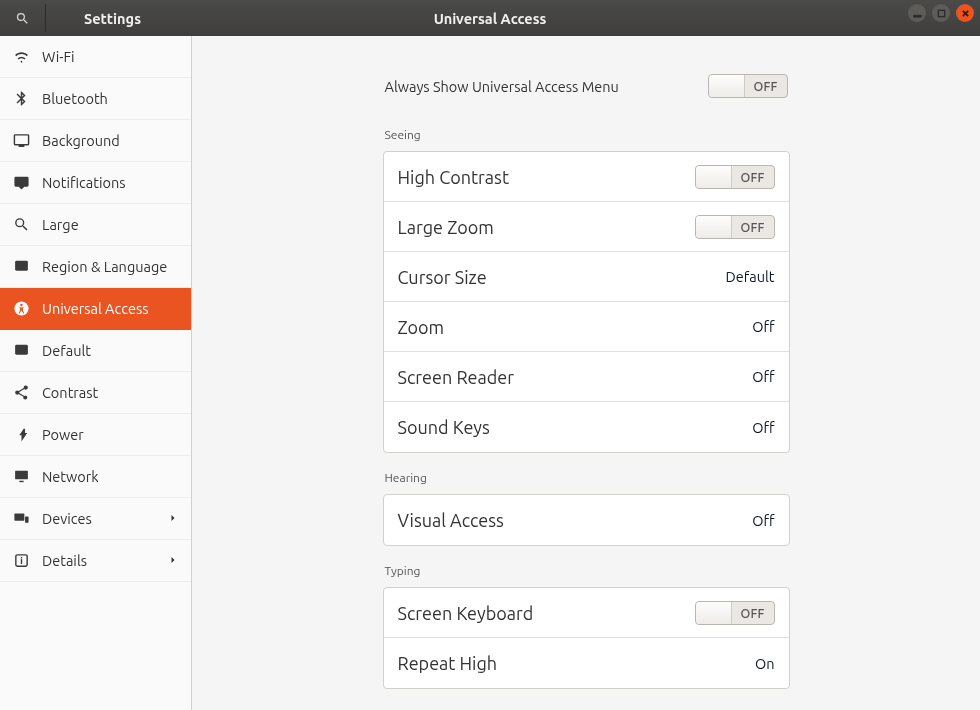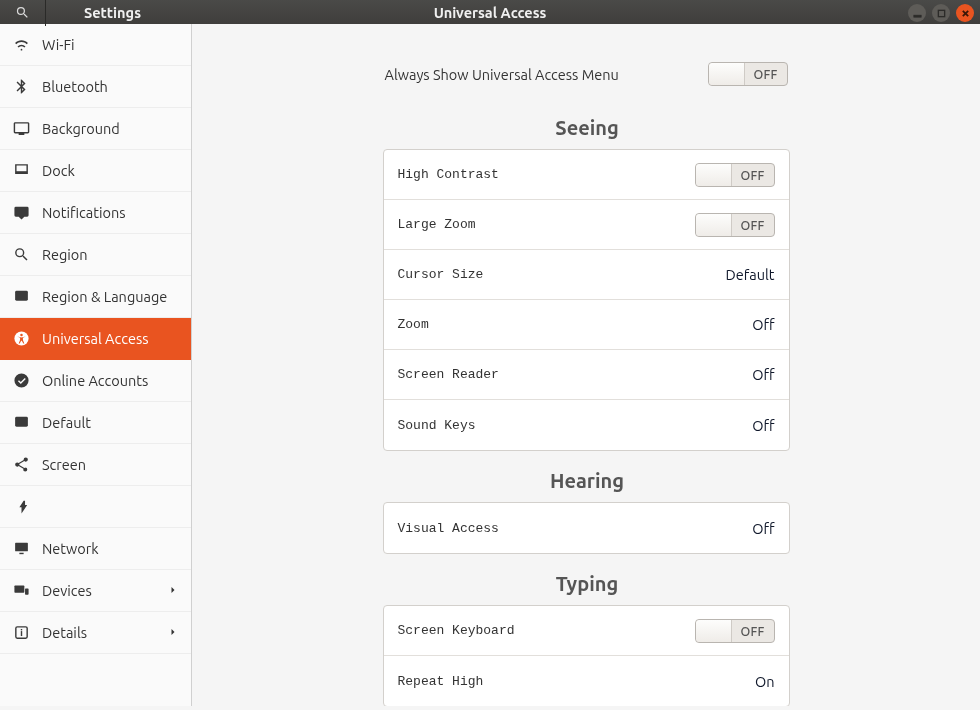--- a/index.html
+++ b/index.html
@@ -6,21 +6,21 @@
   body {
     font-family: "Ubuntu", "Segoe UI", sans-serif;
     font-size: 14px;
     color: #3c3c3c;
     width: 980px;
     height: 710px;
     overflow: hidden;
     background: #f5f5f5;
   }
   .titlebar {
-    height: 24px;
+    height: 36px;
     background: linear-gradient(#4a4a48, #3f3e3c);
     color: #eaeaea;
     display: flex;
     align-items: center;
     position: relative;
   }
   .titlebar .search-btn {
     width: 46px;
     height: 28px;
     display: flex;
@@ -108,41 +108,40 @@
   }
   .top-row {
     display: flex;
     justify-content: space-between;
     align-items: center;
     margin-bottom: 30px;
     padding: 0 2px;
   }
   .top-row .lbl { font-size: 14.5px; color: #333; }
   .section-title {
-    font-weight: 700;
-    font-size: 20px;
+    font-weight: 400;
+    font-size: 12px;
     color: #555;
     margin: 18px 0 10px 2px;
-    text-align: center;
   }
   .panel {
     background: #fff;
     border: 1px solid #d3d0cc;
     border-radius: 4px;
   }
   .row {
     display: flex;
     align-items: center;
     justify-content: space-between;
     padding: 0 14px;
     height: 50px;
     border-bottom: 1px solid #e2dfdb;
   }
   .row:last-child { border-bottom: none; }
-  .row .lbl { font-size: 13px; color: #333; font-family: Liberation Mono, monospace; }
+  .row .lbl { font-size: 18px; color: #333; }
   .row .val { font-size: 14.5px; color: #0f172a; }
   .toggle {
     width: 80px;
     height: 24px;
     border: 1px solid #b9b5b0;
     border-radius: 4px;
     background: #ebe8e4;
     display: flex;
     align-items: center;
     position: relative;
@@ -217,41 +216,32 @@
       <span class="icon">
           <svg viewBox="0 0 24 24">
             <path d="M21 3H3c-1.1 0-2 .9-2 2v12c0 1.1.9 2 2 2h5v2h8v-2h5c1.1 0 2-.9 2-2V5c0-1.1-.9-2-2-2zm0 14H3V5h18v12z"></path>
           </svg>
         </span>
       <span class="label">Background</span>
     </div>
     <div class="side-item">
       <span class="icon">
           <svg viewBox="0 0 24 24">
-            <path d="M4 4h16v12H4z" fill="none" stroke="#3a3a3a" stroke-width="2"></path>
-            <rect x="4" y="13" width="16" height="3"></rect>
-          </svg>
-        </span>
-      <span class="label">Dock</span>
-    </div>
-    <div class="side-item">
-      <span class="icon">
-          <svg viewBox="0 0 24 24">
             <path d="M20 4H4a2 2 0 00-2 2v10a2 2 0 002 2h4l4 4 4-4h4a2 2 0 002-2V6a2 2 0 00-2-2z"></path>
           </svg>
         </span>
       <span class="label">Notifications</span>
     </div>
     <div class="side-item">
       <span class="icon">
           <svg viewBox="0 0 24 24">
             <path d="M15.5 14h-.79l-.28-.27A6.471 6.471 0 0016 9.5 6.5 6.5 0 109.5 16c1.61 0 3.09-.59 4.23-1.57l.27.28v.79l5 4.99L20.49 19l-4.99-5zM9.5 14A4.5 4.5 0 1114 9.5 4.5 4.5 0 019.5 14z"></path>
           </svg>
         </span>
-      <span class="label">Region</span>
+      <span class="label">Large</span>
     </div>
     <div class="side-item">
       <span class="icon">
           <svg viewBox="0 0 24 24">
             <rect x="3" y="4" width="18" height="14" rx="2"></rect>
           </svg>
         </span>
       <span class="label">Region &amp; Language</span>
     </div>
     <div class="side-item active">
@@ -260,47 +250,40 @@
             <circle cx="12" cy="12" r="10" fill="#fff"></circle>
             <circle cx="12" cy="7" r="1.8" fill="#e95420"></circle>
             <path d="M6 9l6 1.5L18 9l-4 2v3l2 5h-1.5l-2-4h-1l-2 4H8l2-5v-3z" fill="#e95420"></path>
           </svg>
         </span>
       <span class="label">Universal Access</span>
     </div>
     <div class="side-item">
       <span class="icon">
           <svg viewBox="0 0 24 24">
-            <path d="M12 2a10 10 0 100 20 10 10 0 000-20zm-1 15l-4-4 1.41-1.41L11 14.17l5.59-5.58L18 10l-7 7z"></path>
-          </svg>
-        </span>
-      <span class="label">Online Accounts</span>
-    </div>
-    <div class="side-item">
-      <span class="icon">
-          <svg viewBox="0 0 24 24">
             <rect x="3" y="4" width="18" height="14" rx="2"></rect>
           </svg>
         </span>
       <span class="label">Default</span>
     </div>
     <div class="side-item">
       <span class="icon">
           <svg viewBox="0 0 24 24">
             <path d="M18 16.08c-.76 0-1.44.3-1.96.77L8.91 12.7a3.27 3.27 0 000-1.39l7.05-4.11c.54.5 1.25.8 2.04.8a3 3 0 10-3-3c0 .24.04.47.09.7L8.04 9.81C7.5 9.31 6.79 9 6 9a3 3 0 100 6c.79 0 1.5-.31 2.04-.81l7.12 4.15c-.05.22-.8.44-.8.66a2.92 2.92 0 105.84 0 2.92 2.92 0 00-2.92-2.92z"></path>
           </svg>
         </span>
-      <span class="label">Screen</span>
+      <span class="label">Contrast</span>
     </div>
     <div class="side-item">
       <span class="icon">
           <svg viewBox="0 0 24 24">
             <path d="M15 4h2v6h3l-8 12v-9H9l6-9z"></path>
           </svg>
         </span>
+      <span class="label">Power</span>
     </div>
     <div class="side-item">
       <span class="icon">
           <svg viewBox="0 0 24 24">
             <rect x="3" y="4" width="18" height="12" rx="1"></rect>
             <rect x="9" y="18" width="6" height="2"></rect>
           </svg>
         </span>
       <span class="label">Network</span>
     </div>

